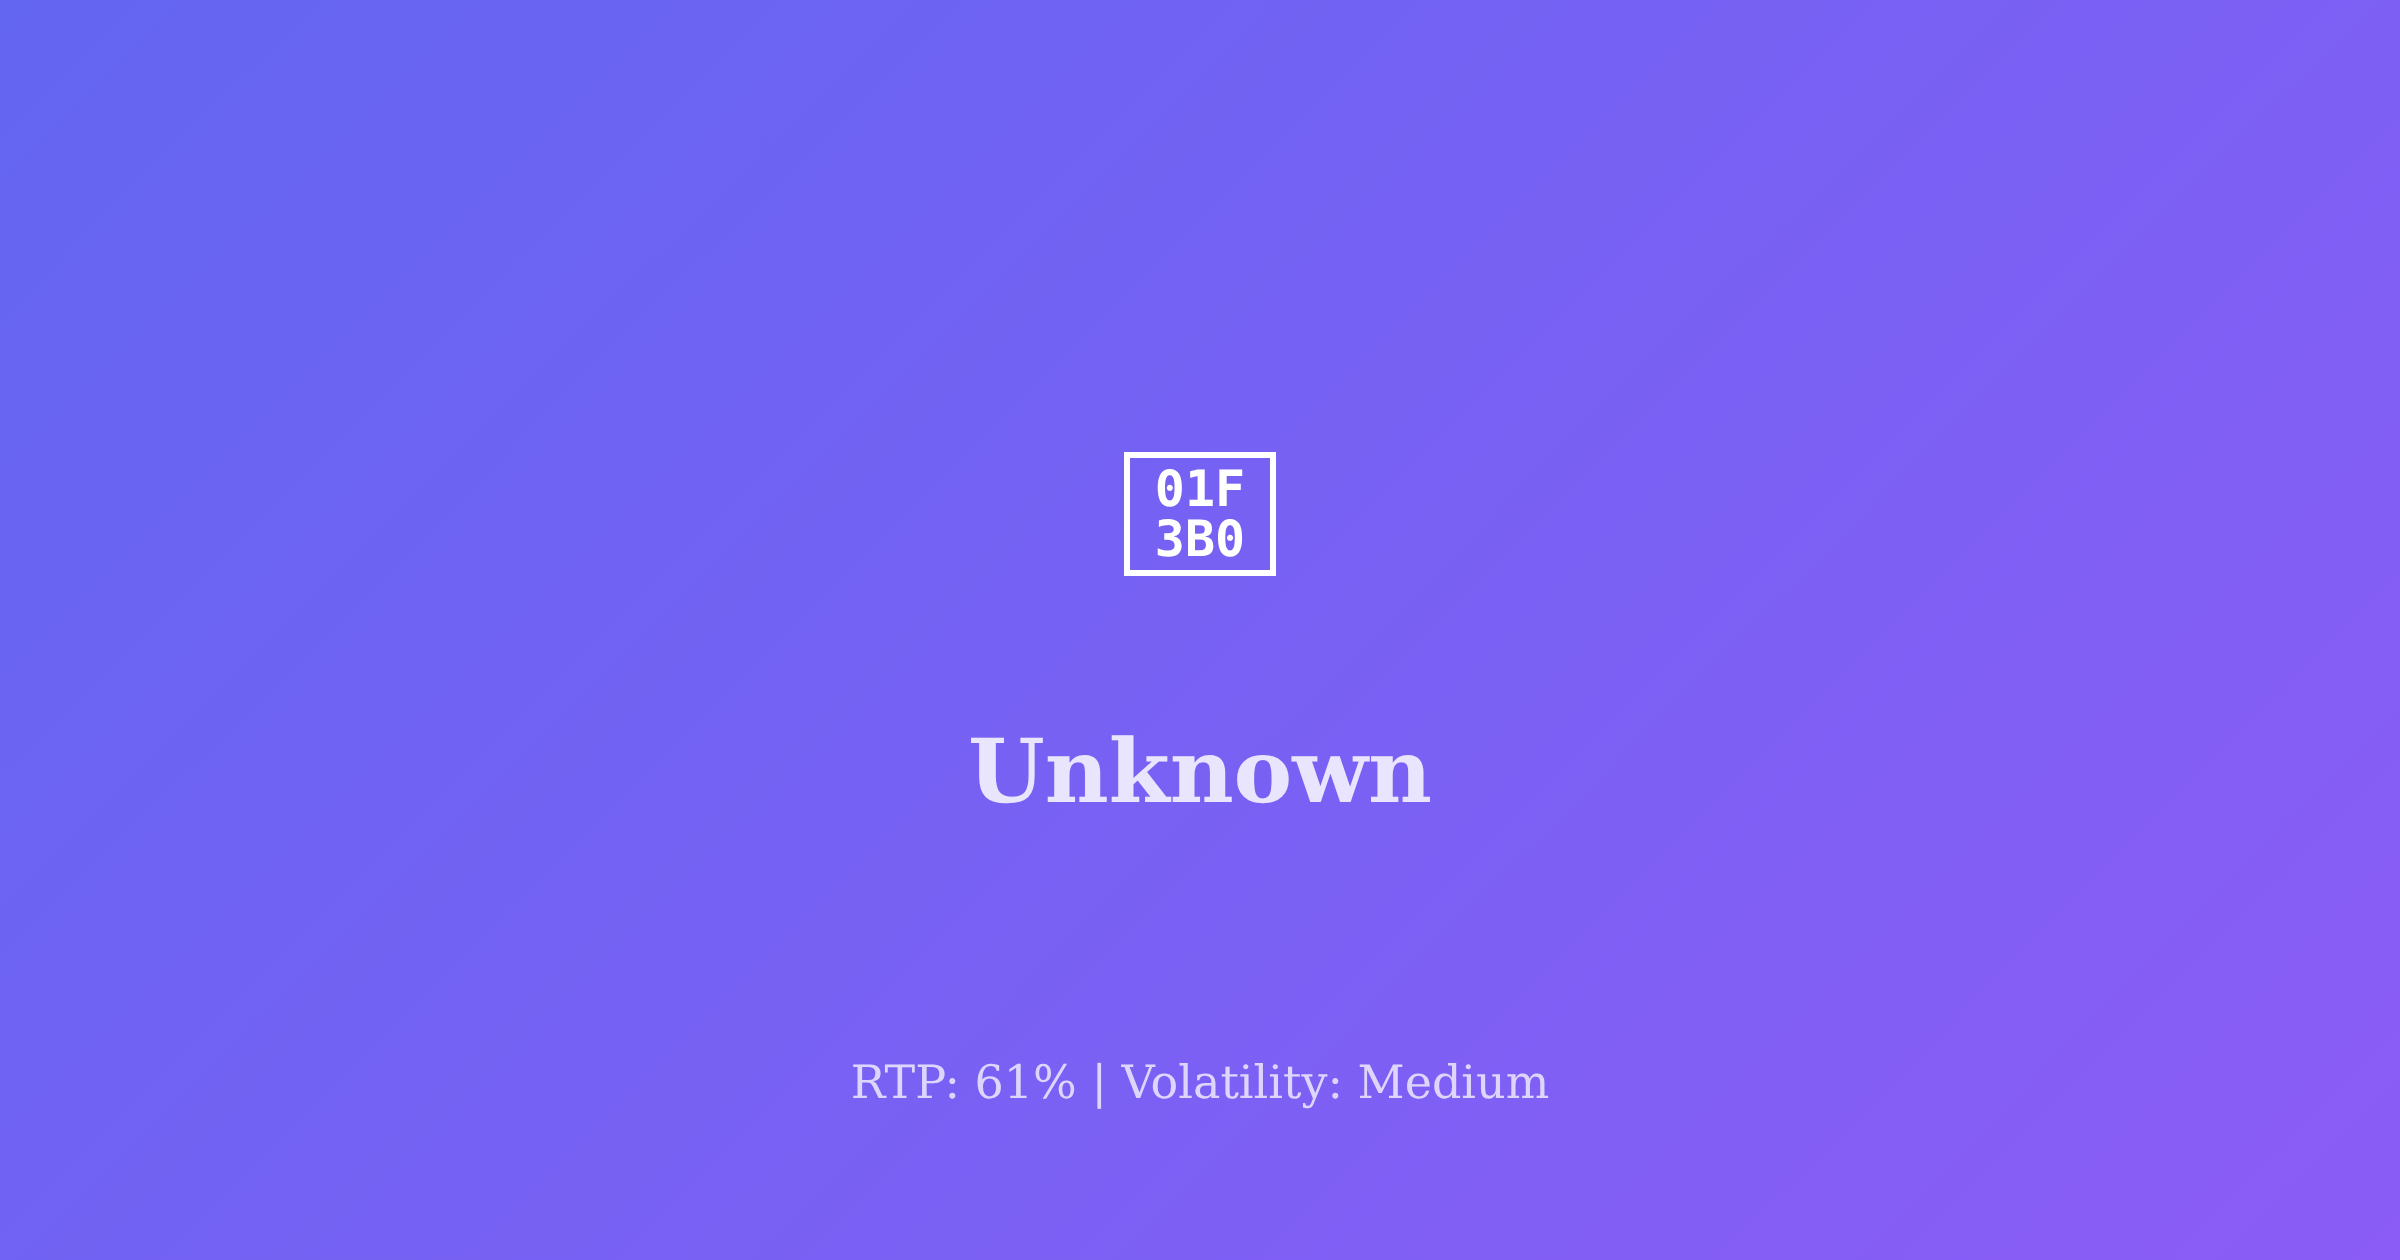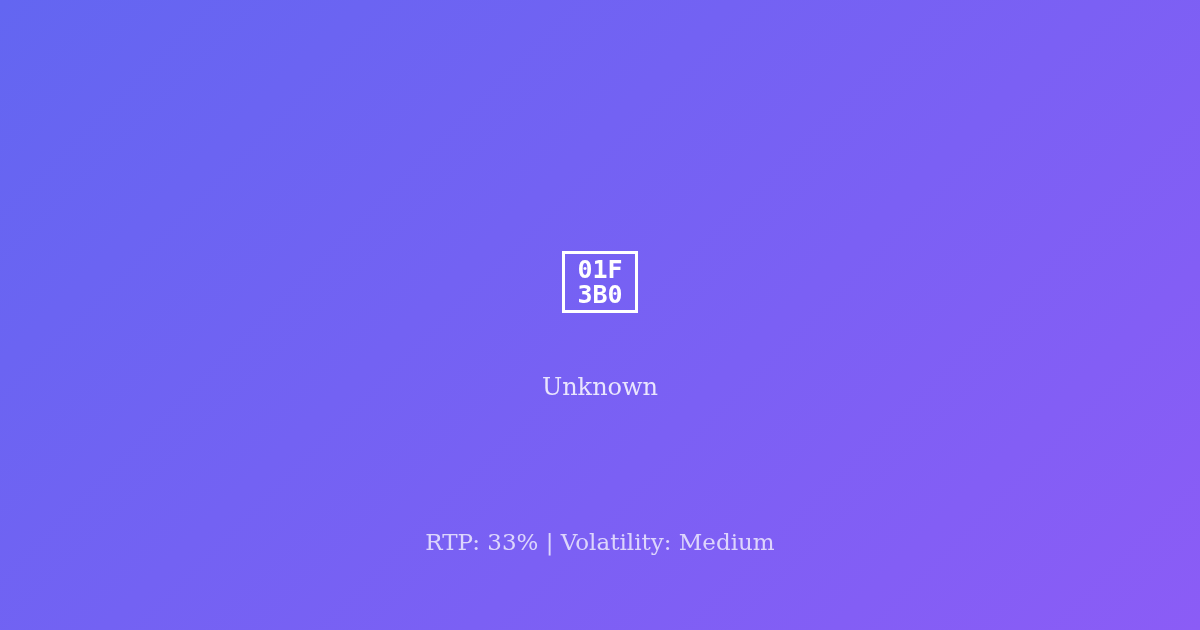--- a/index.html
+++ b/index.html
@@ -54,21 +54,20 @@
     box-sizing: border-box;
     width: 76px;
     height: 62px;
     border: 3px solid #ffffff;
     display: flex;
     flex-direction: column;
     align-items: center;
     justify-content: flex-start;
     padding: 3px 4px;
     flex: 0 0 auto;
-    margin-top: 25px;
   }
 
   .tofu-row {
     font-family: "DejaVu Sans Mono", "Liberation Mono", monospace;
     font-weight: 700;
     font-size: 25px;
     line-height: 25px;
     letter-spacing: 0px;
     color: #ffffff;
     white-space: pre;
@@ -85,22 +84,22 @@
   }
 
   
   .subtitle {
     position: absolute;
     left: 0;
     right: 0;
     top: 363px;
     text-align: center;
     font-family: "DejaVu Serif", "Liberation Serif", serif;
-    font-weight: 400;
-    font-size: 24px;
+    font-weight: 700;
+    font-size: 44px;
     line-height: 48px;
     color: rgba(255, 255, 255, 0.84);
     white-space: nowrap;
   }
 
   
   .stats-line {
     position: absolute;
     left: 0;
     right: 0;
@@ -126,15 +125,15 @@
         <span class="tofu-row">01F</span>
         <span class="tofu-row">3B0</span>
       </span>
 
 
     </div>
   </div>
 
   <div class="subtitle">Unknown</div>
 
-  <div class="stats-line">RTP: 33% | Volatility: Medium</div>
+  <div class="stats-line">RTP: 61% | Volatility: Medium</div>
 
 </div>
 
 </body></html>

